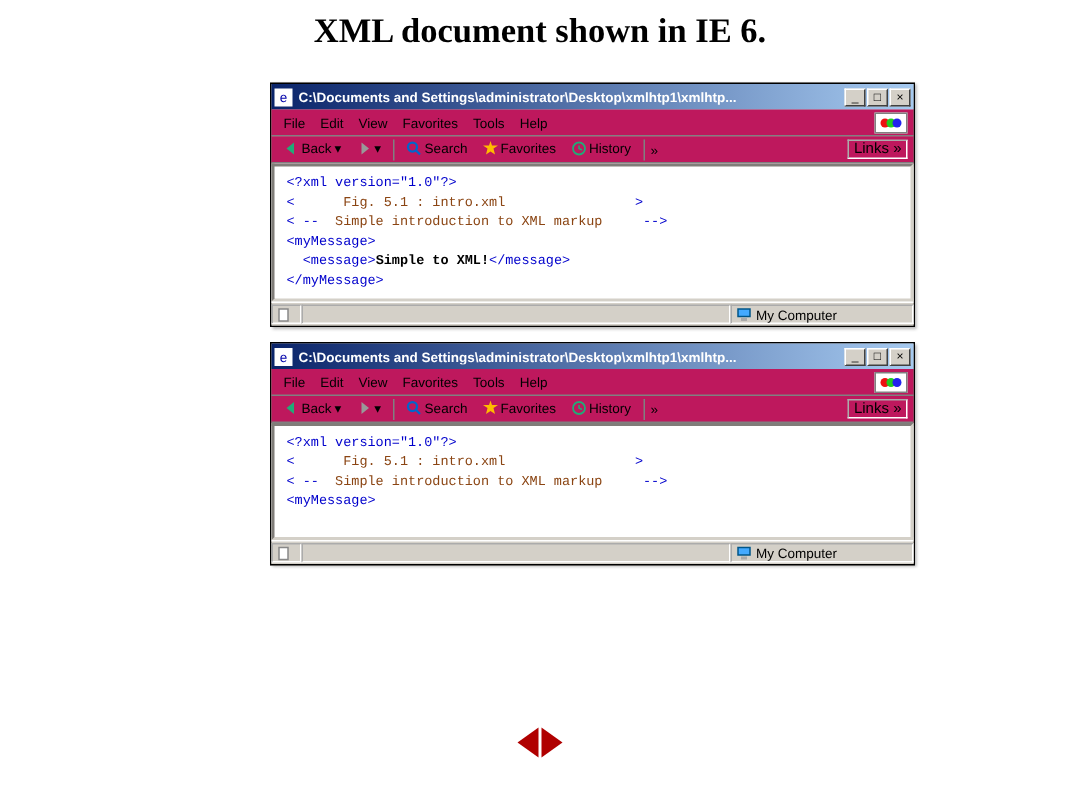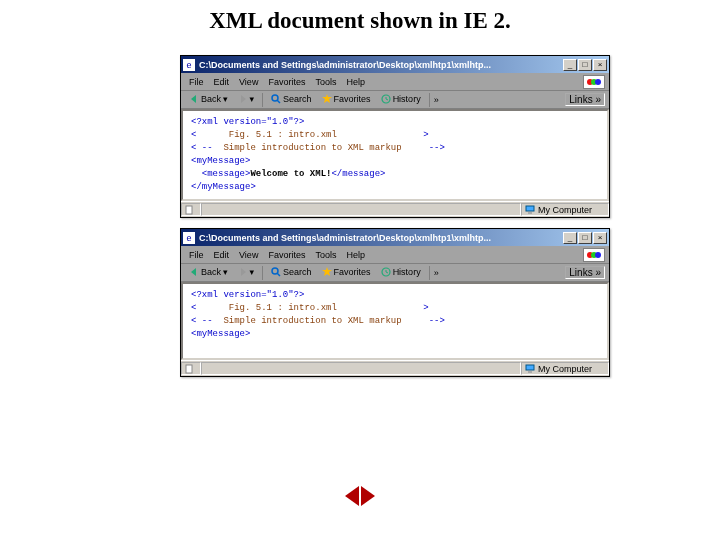--- a/index.html
+++ b/index.html
@@ -52,21 +52,21 @@
   .titlebar .caption { flex:1; white-space:nowrap; overflow:hidden; }
   .win-btns { display:flex; gap:1px; }
   .win-btn {
     width:14px; height:12px;
     background:#d4d0c8; border:1px solid #fff;
     border-right-color:#404040; border-bottom-color:#404040;
     color:#000; font:8px/10px Arial; text-align:center;
   }
   .menubar, .toolbar {
     display:flex; align-items:center;
-    background:#a3a3a3;
+    background:#be185d;
     border-bottom:1px solid #808080;
     height:18px;
     padding:0 4px;
     gap:2px;
   }
   .menubar .menu-item { padding:0 4px; color:#000; font-size:9px; }
   .menubar .right-logo, .toolbar .right-pad { margin-left:auto; }
   .msn-logo { width:22px; height:14px; background:#fff; border:1px solid #808080; display:flex; align-items:center; justify-content:center; }
   .msn-logo svg { width:16px; height:10px; }
   .tool-btn {
@@ -95,38 +95,38 @@
     display:flex; align-items:center;
     height:16px; background:#d4d0c8;
     border-top:1px solid #fff;
     font-size:9px;
   }
   .status-pane {
     border:1px inset #fff; height:13px; display:flex; align-items:center; padding:0 3px; gap:3px;
   }
   .status-pane.left { width:20px; }
   .status-pane.mid { flex:1; }
-  .status-pane.right { width:88px; margin-left:auto; }
+  .status-pane.right { width:122px; margin-left:auto; }
   .nav-arrows {
     position:absolute;
     bottom:30px; left:0; right:0;
     text-align:center;
   }
   .nav-arrows .arrow {
     display:inline-block; cursor:pointer;
     border-top:10px solid transparent;
     border-bottom:10px solid transparent;
   }
   .arrow.prev { border-right:14px solid #b00000; margin-right:-2px; }
   .arrow.next { border-left:14px solid #b00000; }
 </style>
 </head>
 <body>
 
-<div class="slide-title">XML document shown in IE 2.</div>
+<div class="slide-title">XML document shown in IE 6.</div>
 
 <div class="stage">
 
   <div class="ie-window">
     <div class="titlebar">
       <span class="e-icon">e</span>
       <span class="caption">C:\Documents and Settings\administrator\Desktop\xmlhtp1\xmlhtp...</span>
       <div class="win-btns">
         <div class="win-btn">_</div>
         <div class="win-btn">□</div>
@@ -187,21 +187,21 @@
       <span>»</span>
       <span class="right-pad links-box">
         <span>Links</span>
         <span>»</span>
       </span>
     </div>
     <div class="content"><span class="xml-blue">&lt;?xml version="1.0"?&gt;</span>
 <span class="xml-blue">&lt;</span><span class="xml-brown">      Fig. 5.1 : intro.xml</span>                <span class="xml-blue">&gt;</span>
 <span class="xml-blue">&lt; --</span><span class="xml-brown">  Simple introduction to XML markup</span>     <span class="xml-blue">--&gt;</span>
 <span class="xml-blue">&lt;myMessage&gt;</span>
-<span class="xml-blue">  &lt;message&gt;</span><span class="xml-text">Welcome to XML!</span><span class="xml-blue">&lt;/message&gt;</span>
+<span class="xml-blue">  &lt;message&gt;</span><span class="xml-text">Simple to XML!</span><span class="xml-blue">&lt;/message&gt;</span>
 <span class="xml-blue">&lt;/myMessage&gt;</span></div>
     <div class="statusbar">
       <div class="status-pane left">
         <span class="ico"><svg viewBox="0 0 10 10">
               <rect x="1" y="1" width="6" height="8" fill="#fff" stroke="#888"></rect>
             </svg></span>
       </div>
       <div class="status-pane mid"></div>
       <div class="status-pane right">
         <span class="ico"><svg viewBox="0 0 10 10">

